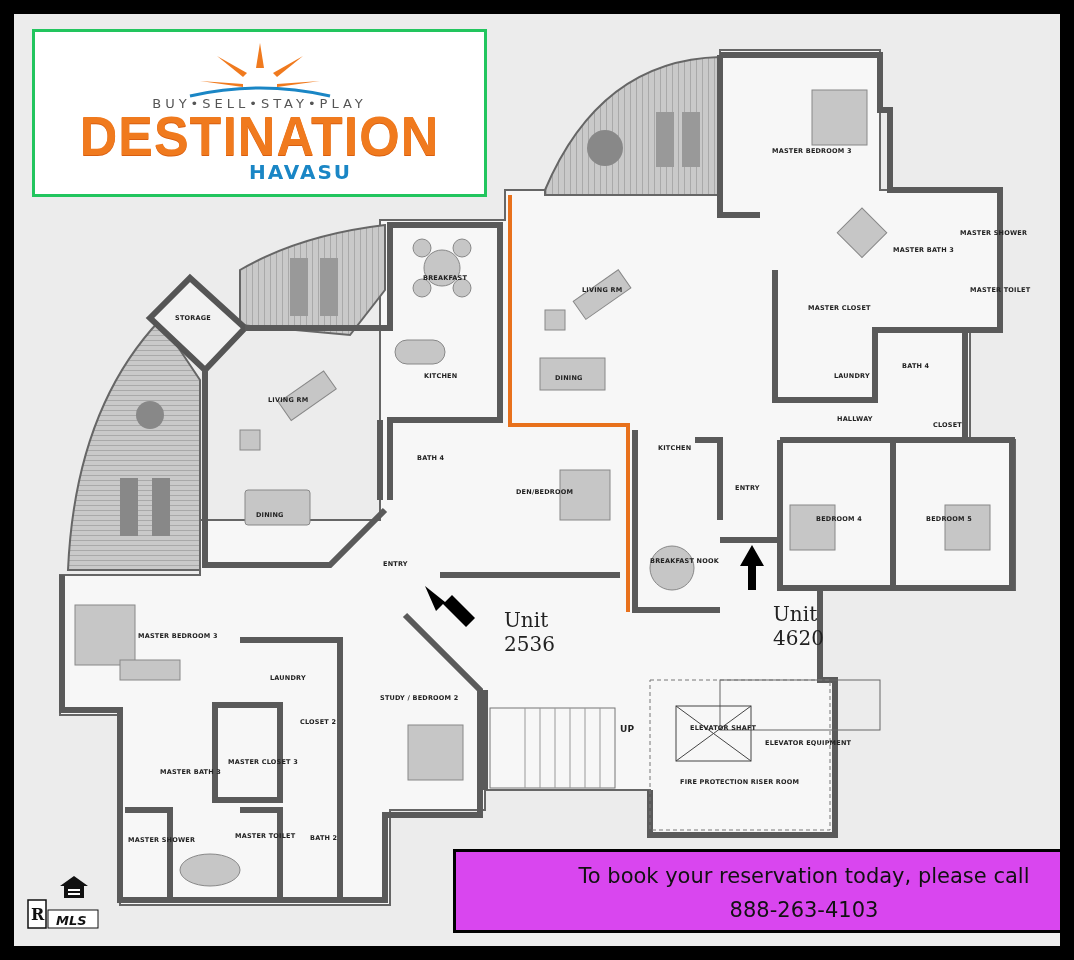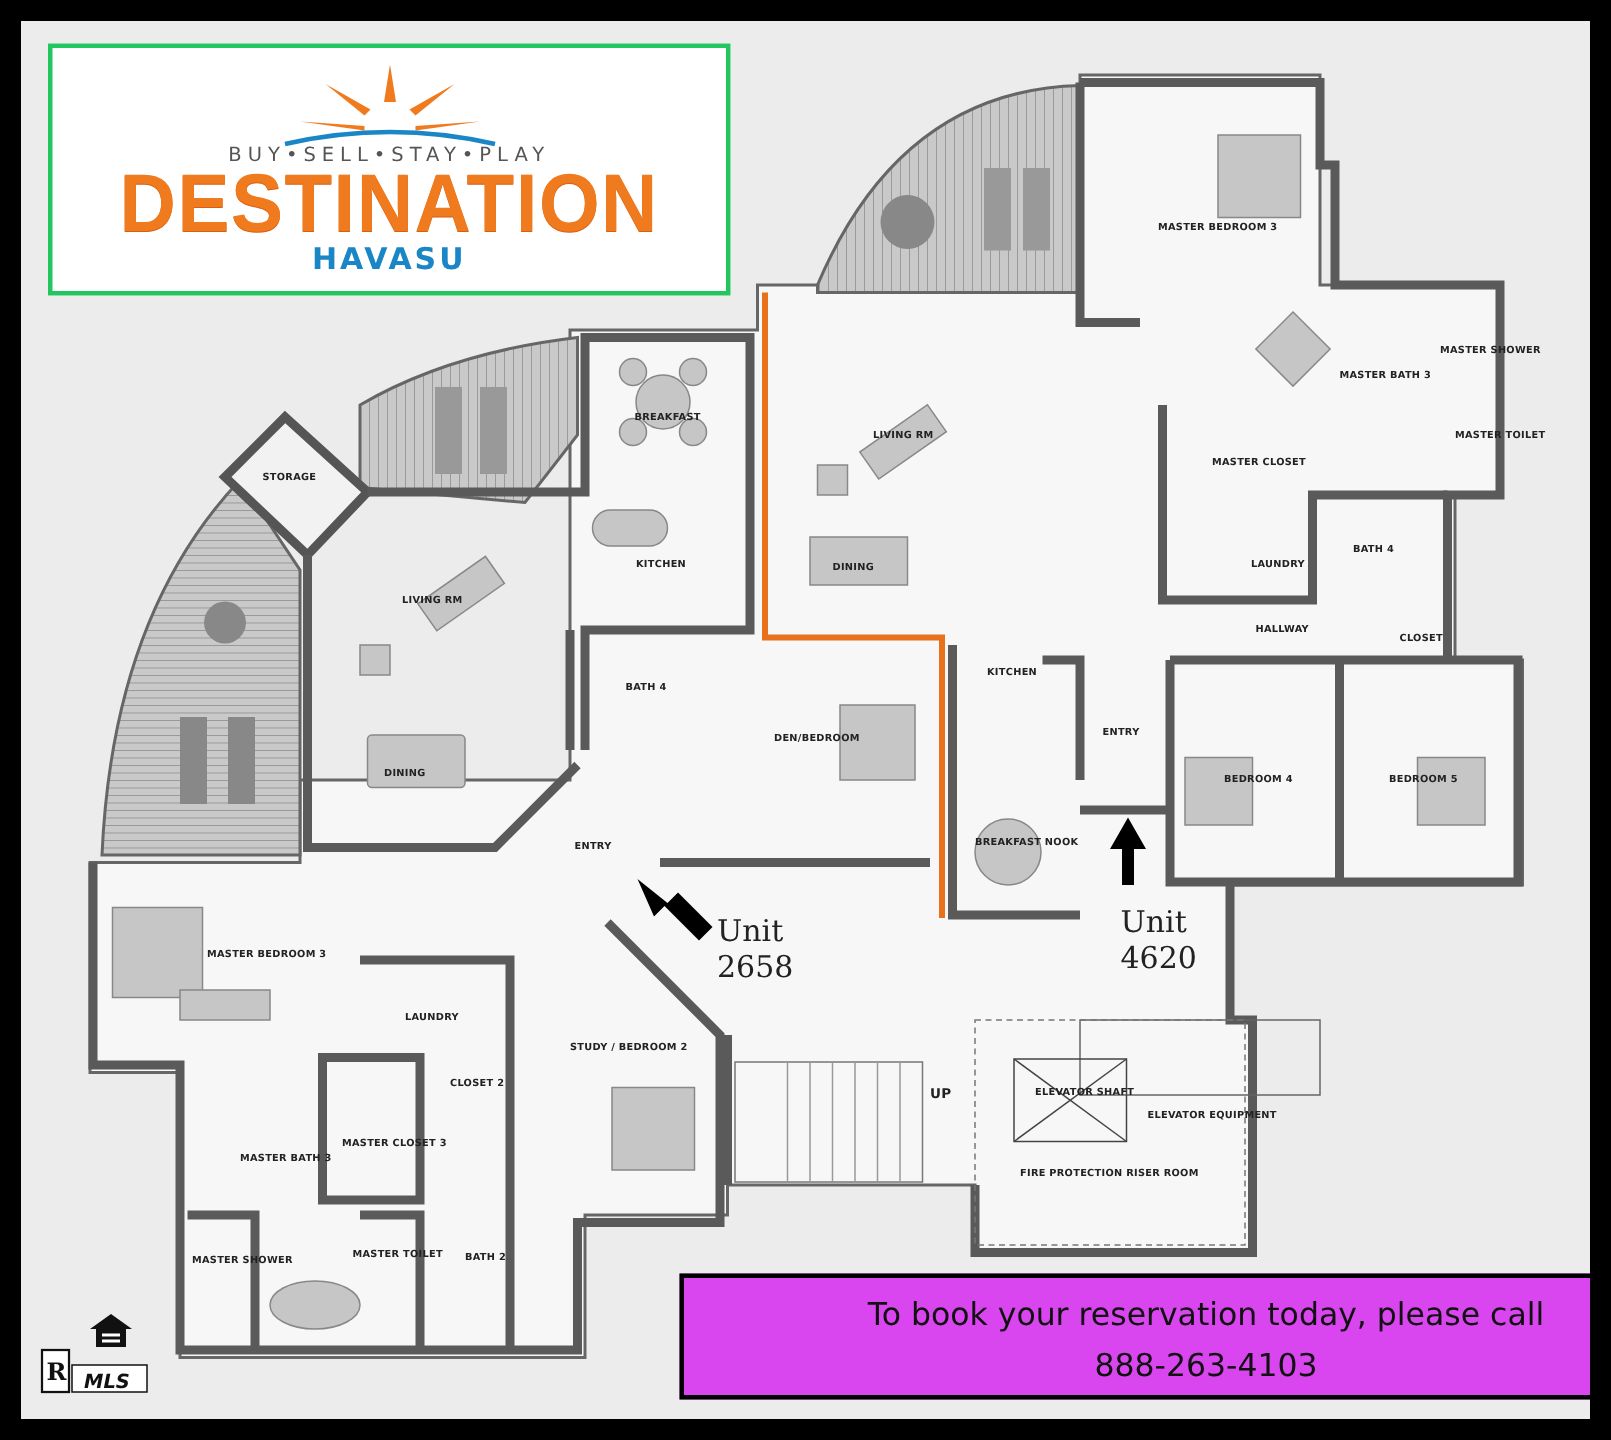--- a/index.html
+++ b/index.html
@@ -3,25 +3,25 @@
 <meta charset="utf-8">
 <style>
   html,body{margin:0;padding:0;}
   body{width:1074px;height:960px;background:#000;position:relative;overflow:hidden;font-family:"Liberation Sans",sans-serif;}
   #canvas{position:absolute;left:14px;top:14px;width:1046px;height:932px;background:#ececec;overflow:hidden;}
   .plan{position:absolute;left:0;top:0;}
   .lbl{font-family:"DejaVu Sans",sans-serif;font-size:6.5px;fill:#222;font-weight:bold;letter-spacing:0.2px;}
   .logo-box{position:absolute;left:18px;top:15px;width:455px;height:168px;background:#fff;border:3px solid #22c55e;box-sizing:border-box;}
   .tagline{position:absolute;left:0;width:100%;top:64px;text-align:center;font-family:"DejaVu Sans",sans-serif;font-size:13px;letter-spacing:4px;color:#555;}
   .brand{position:absolute;left:0;width:100%;top:74px;text-align:center;font-family:"Liberation Sans",sans-serif;font-weight:bold;font-size:52px;letter-spacing:1px;color:#f07a1e;transform:scaleY(1.05);text-shadow:0 1px 0 #d85e10;}
-  .havasu{position:absolute;left:0;width:100%;top:128px;text-align:center;font-family:"DejaVu Sans",sans-serif;font-weight:bold;font-size:20px;letter-spacing:2px;color:#1a86c5;}
+  .havasu{position:absolute;left:0;width:100%;top:128px;text-align:center;font-family:"DejaVu Sans",sans-serif;font-weight:bold;font-size:20px;letter-spacing:2px;color:#1a86c5;padding-left:41px;}
   .cta-box{position:absolute;left:439px;top:835px;width:702px;height:84px;background:#d946ef;border:3px solid #000;box-sizing:border-box;text-align:center;}
   .cta-line{font-family:"DejaVu Sans",sans-serif;font-size:21px;color:#111;line-height:34px;}
   .cta-line.first{margin-top:7px;}
-  .unit-lbl{position:absolute;font-family:"DejaVu Serif",serif;font-size:20px;color:#222;line-height:24px;}
+  .unit-lbl{position:absolute;font-family:"DejaVu Serif",serif;font-size:20px;color:#222;line-height:24px;margin-left:26px;}
   .badges{position:absolute;left:12px;top:858px;width:76px;height:62px;}
 </style>
 </head>
 <body>
 
 <div id="canvas">
 
   <svg class="plan" width="1046" height="932" viewBox="14 14 1046 932">
     <defs>
       <pattern id="hatchV" width="6" height="6" patternUnits="userSpaceOnUse">
@@ -179,21 +179,21 @@
       <polygon points="135,43 92,49 92,46" fill="#f07a1e"></polygon>
       <path d="M 5,58 Q 75,42 145,58" fill="none" stroke="#1a86c5" stroke-width="3"></path>
     </svg>
     <div class="tagline">BUY•SELL•STAY•PLAY</div>
     <div class="brand">DESTINATION</div>
     <div class="havasu">HAVASU</div>
   </div>
 
   <div class="unit-lbl" style="left:464px;top:594px">
     <div>Unit</div>
-    <div>2658</div>
+    <div>2536</div>
   </div>
   <div class="unit-lbl" style="left:733px;top:588px">
     <div>Unit</div>
     <div>4620</div>
   </div>
 
   <svg class="badges" viewBox="0 0 76 62">
     <g>
       <polygon points="48,4 62,14 58,14 58,26 38,26 38,14 34,14" fill="#111"></polygon>
       <rect x="42" y="17" width="12" height="2" fill="#fff"></rect>

